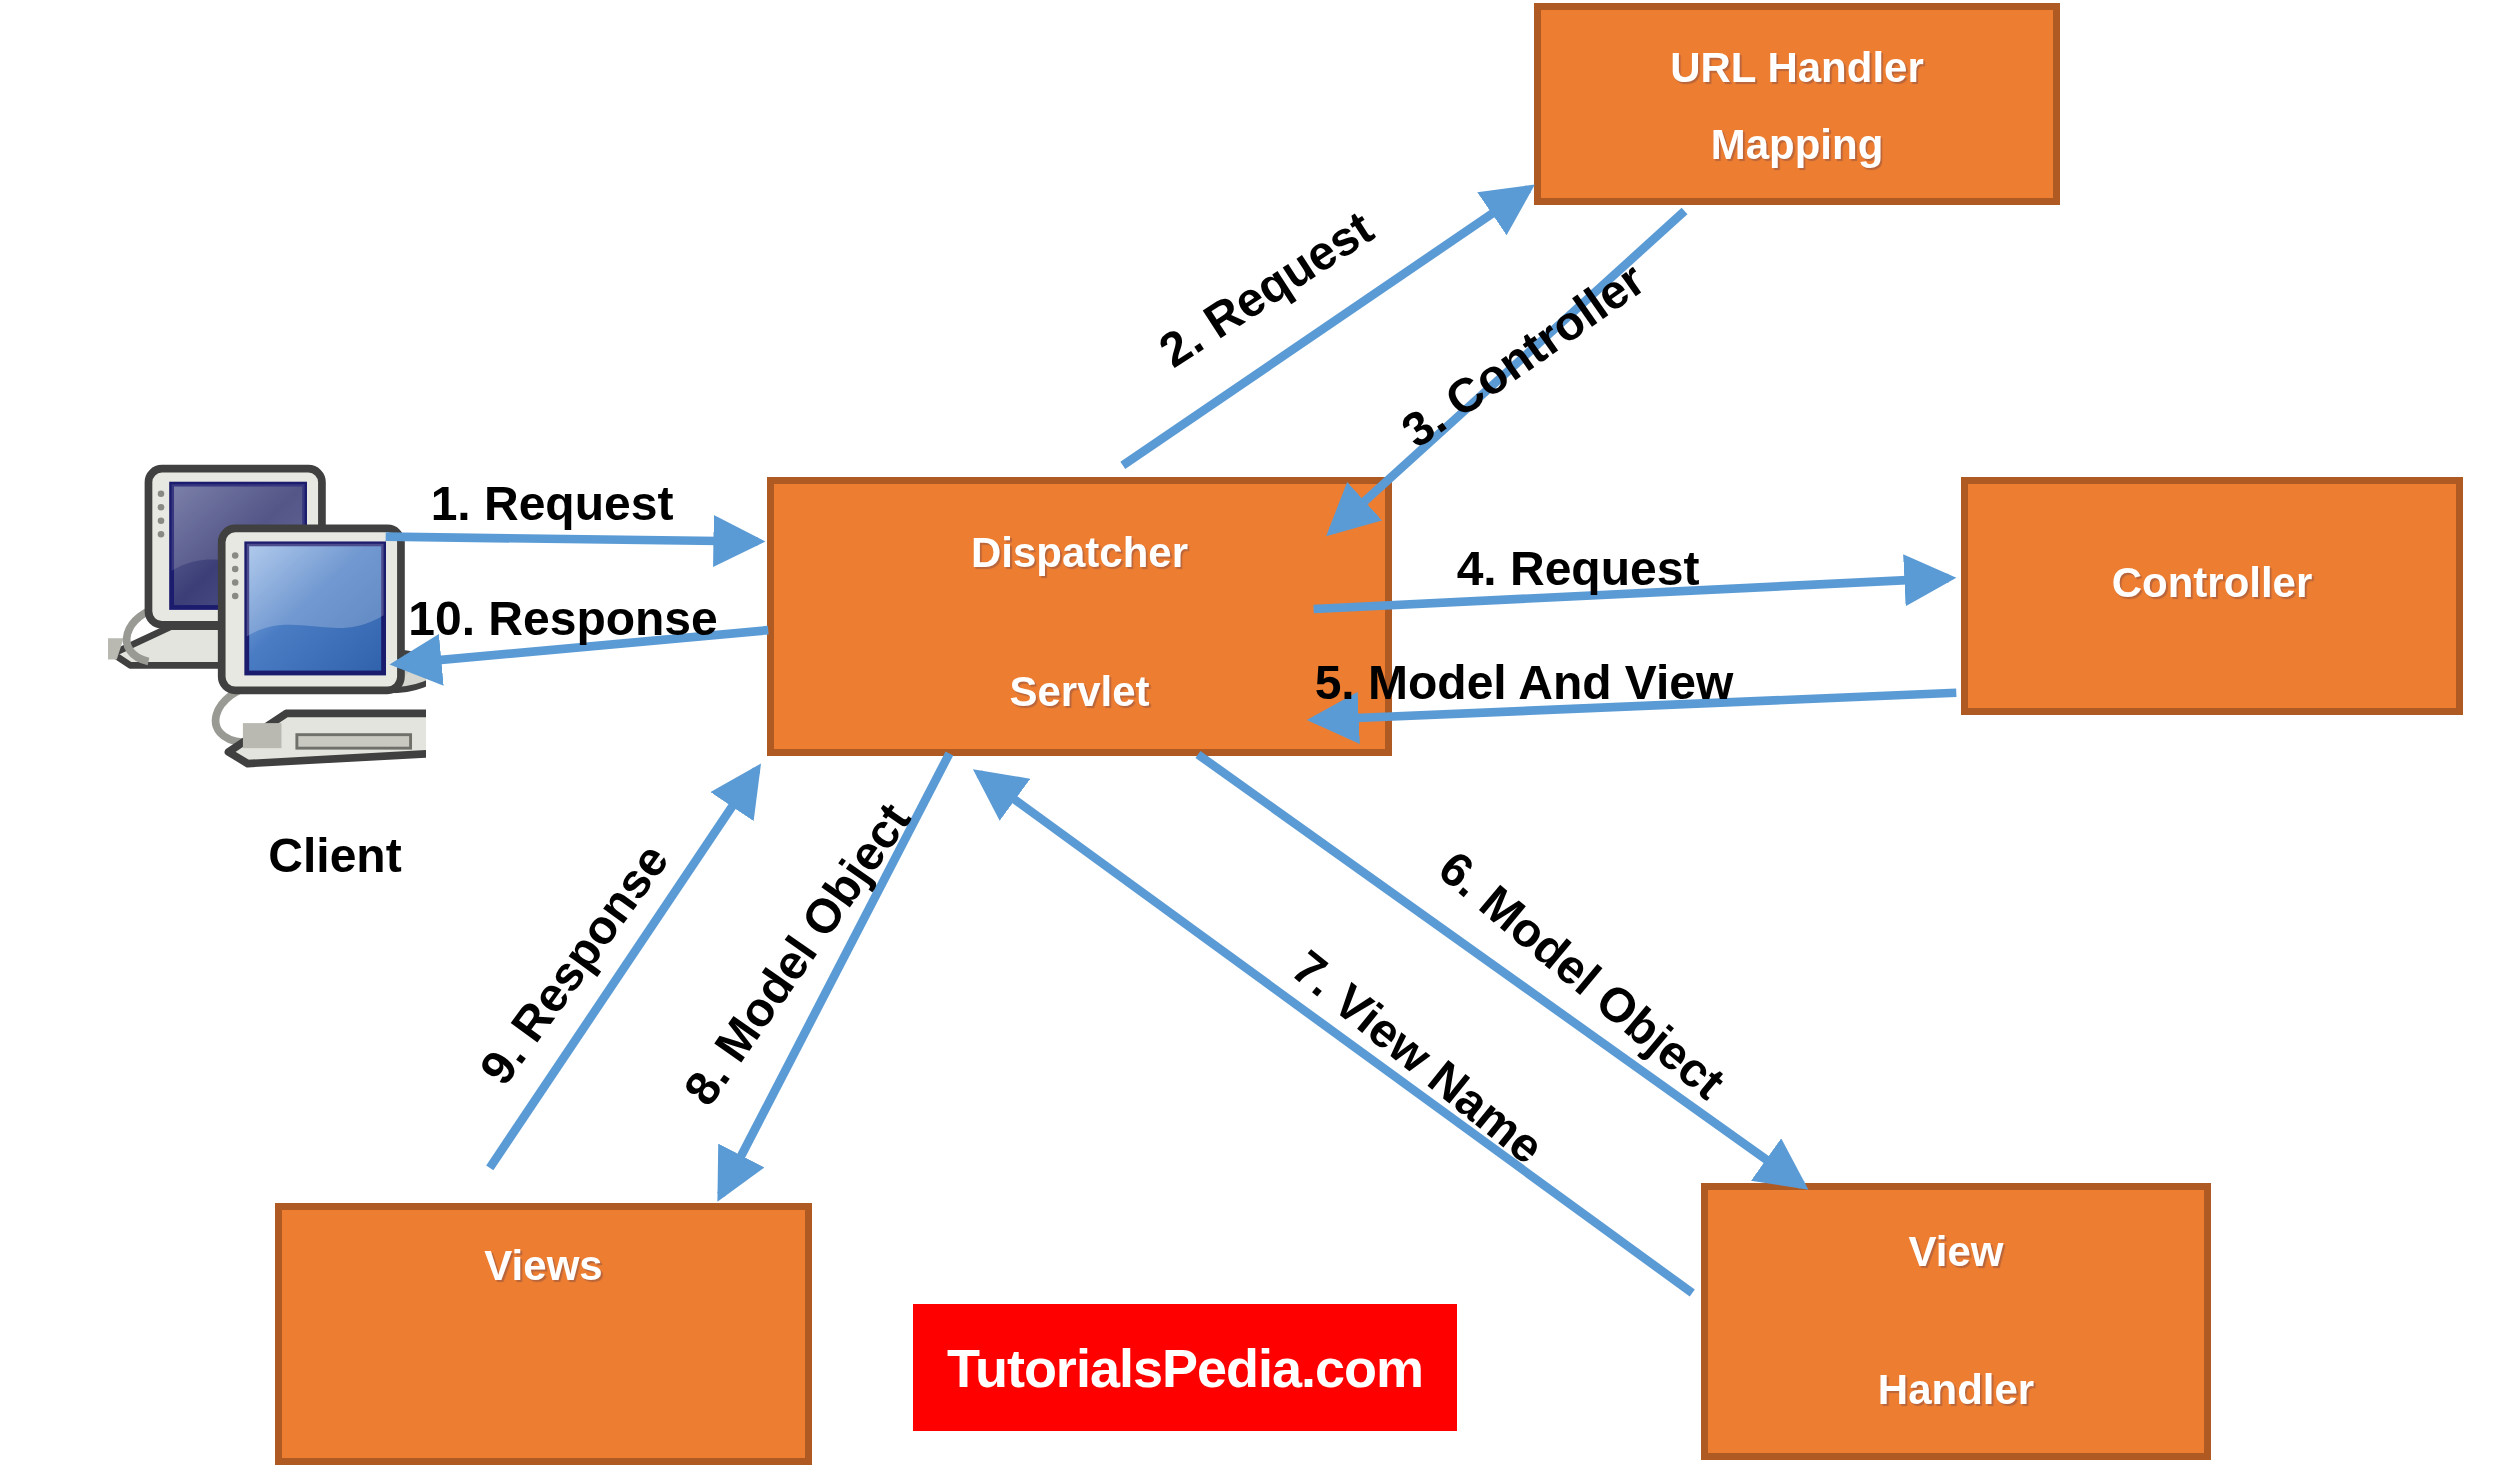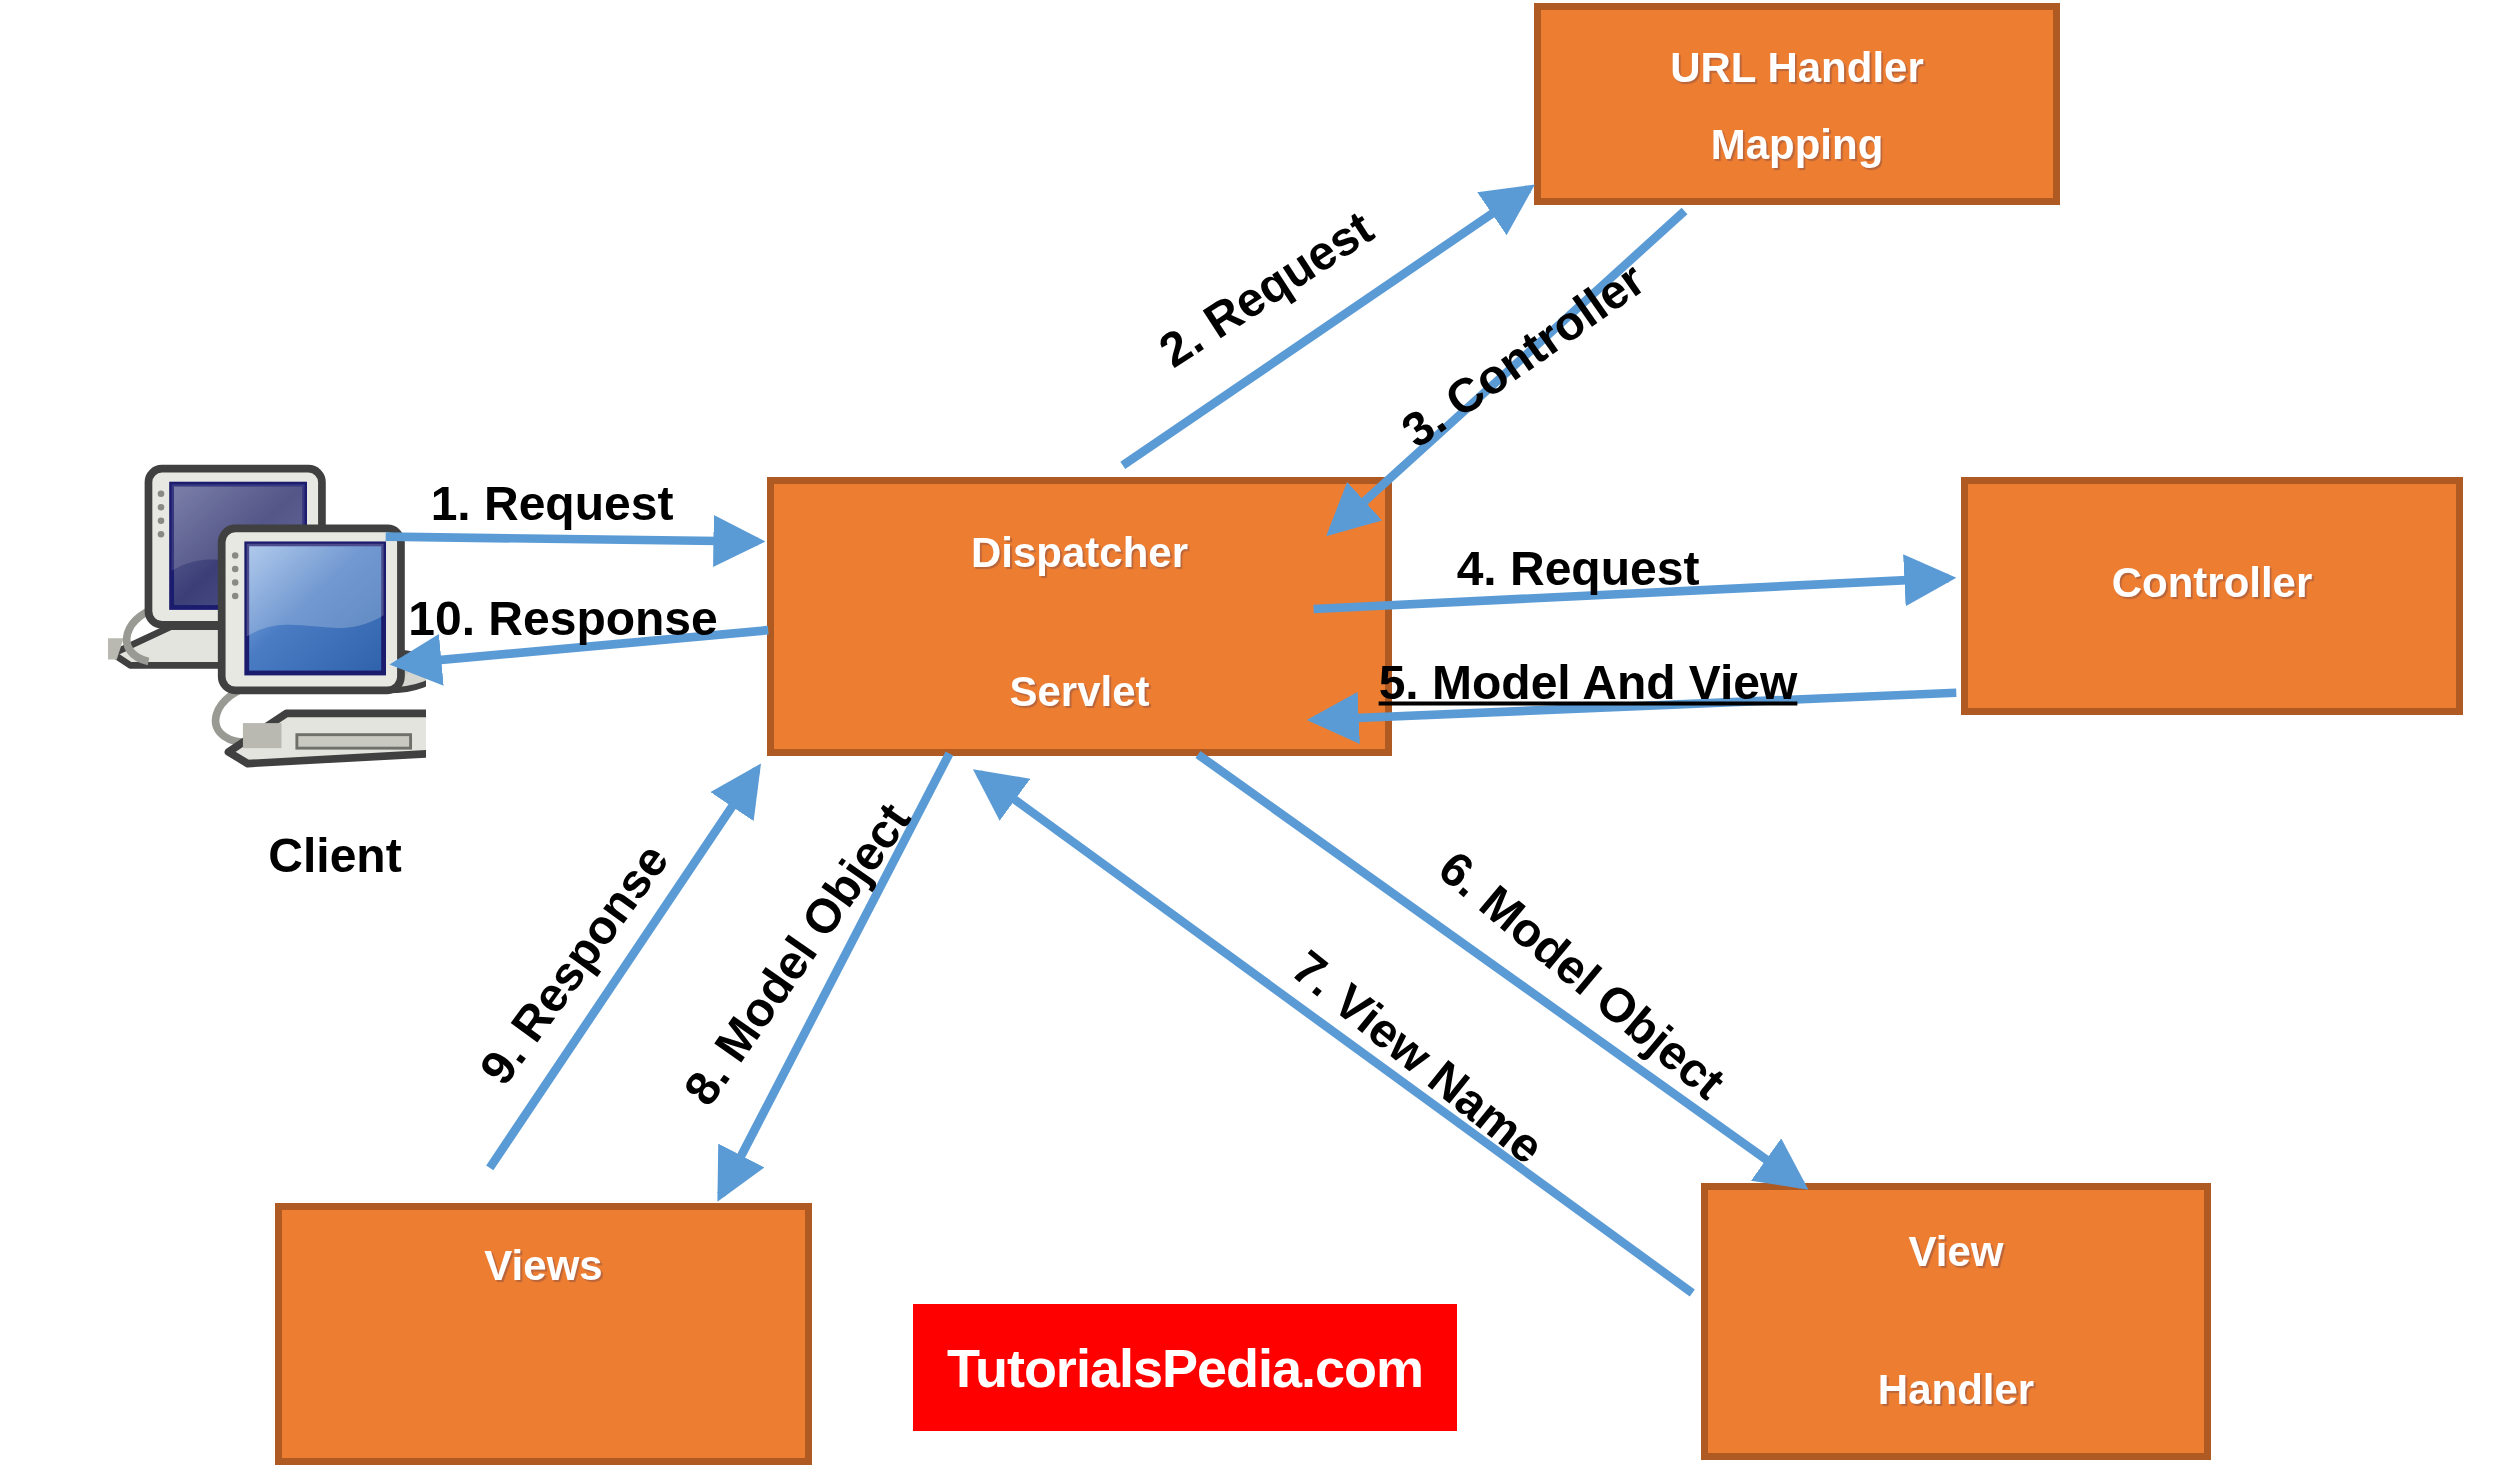--- a/index.html
+++ b/index.html
@@ -133,21 +133,21 @@
       <circle cx="132" cy="140" r="3.4" fill="#8a8a84"></circle>
       <path d="M144,86 l142,0 l0,74 c-52,32 -92,-8 -142,22 z" fill="#ffffff" opacity="0.22"></path>
     </g>
   </svg>
 
   <div class="lbl" style="left:552px;top:503px;">1. Request</div>
   <div class="lbl" style="left:563px;top:618px;">10. Response</div>
   <div class="lbl" style="left:1266px;top:289px;--r:-33deg;">2. Request</div>
   <div class="lbl" style="left:1523px;top:355px;--r:-35deg;">3. Controller</div>
   <div class="lbl" style="left:1578px;top:568px;">4. Request</div>
-  <div class="lbl" style="left:1588px;top:682px;text-decoration:underline;">5. Model And View</div>
+  <div class="lbl" style="left:1524px;top:682px;">5. Model And View</div>
   <div class="lbl" style="left:1582px;top:975px;--r:40deg;">6. Model Object</div>
   <div class="lbl" style="left:1418px;top:1057px;--r:39deg;">7. View Name</div>
   <div class="lbl" style="left:797px;top:954px;--r:-55deg;">8. Model Object</div>
   <div class="lbl" style="left:574px;top:964px;--r:-54deg;">9. Response</div>
   <div class="lbl" style="left:335px;top:855px;">Client</div>
 
   <div id="banner">
     <span>TutorialsPedia.com</span>
   </div>
 

